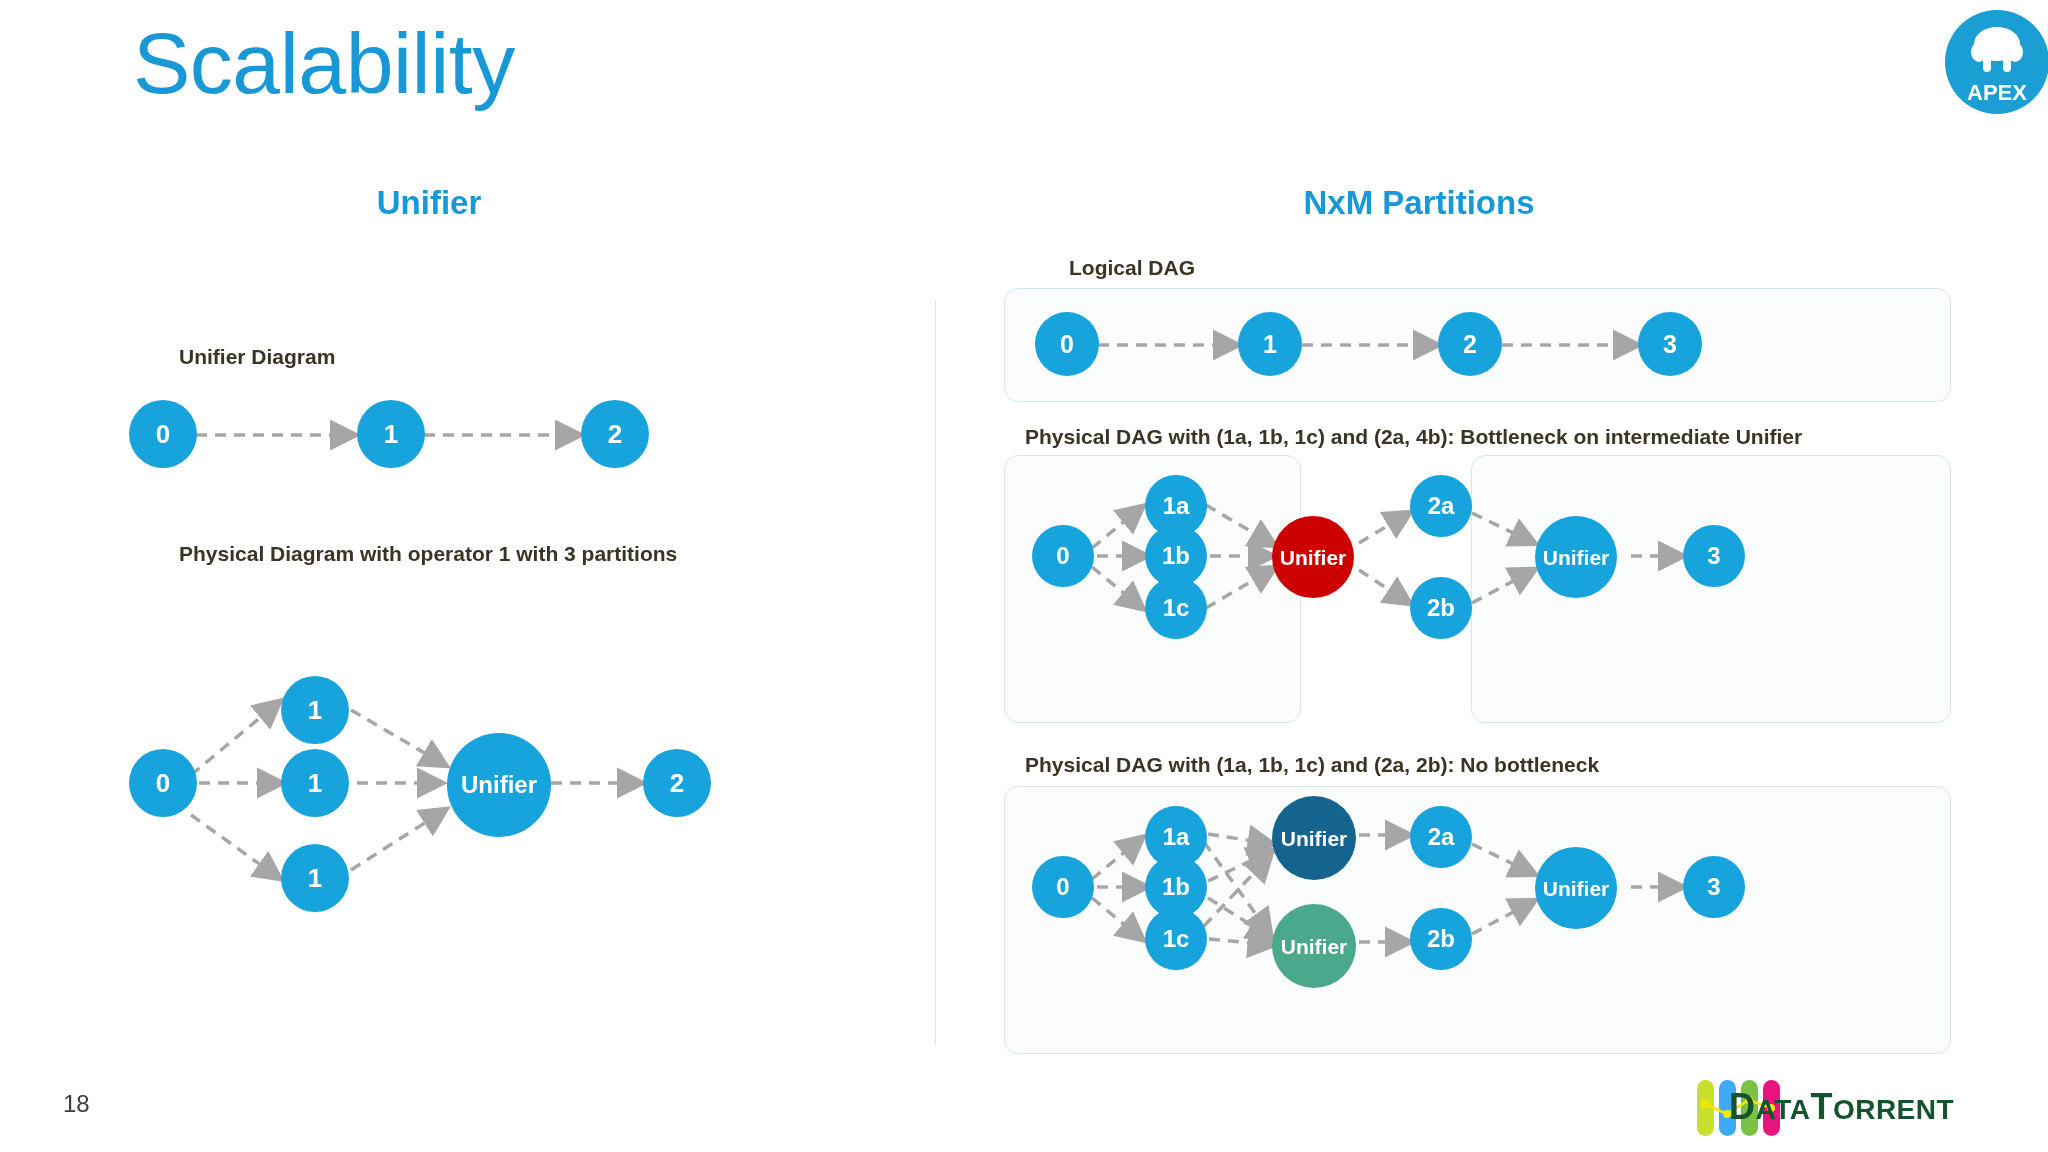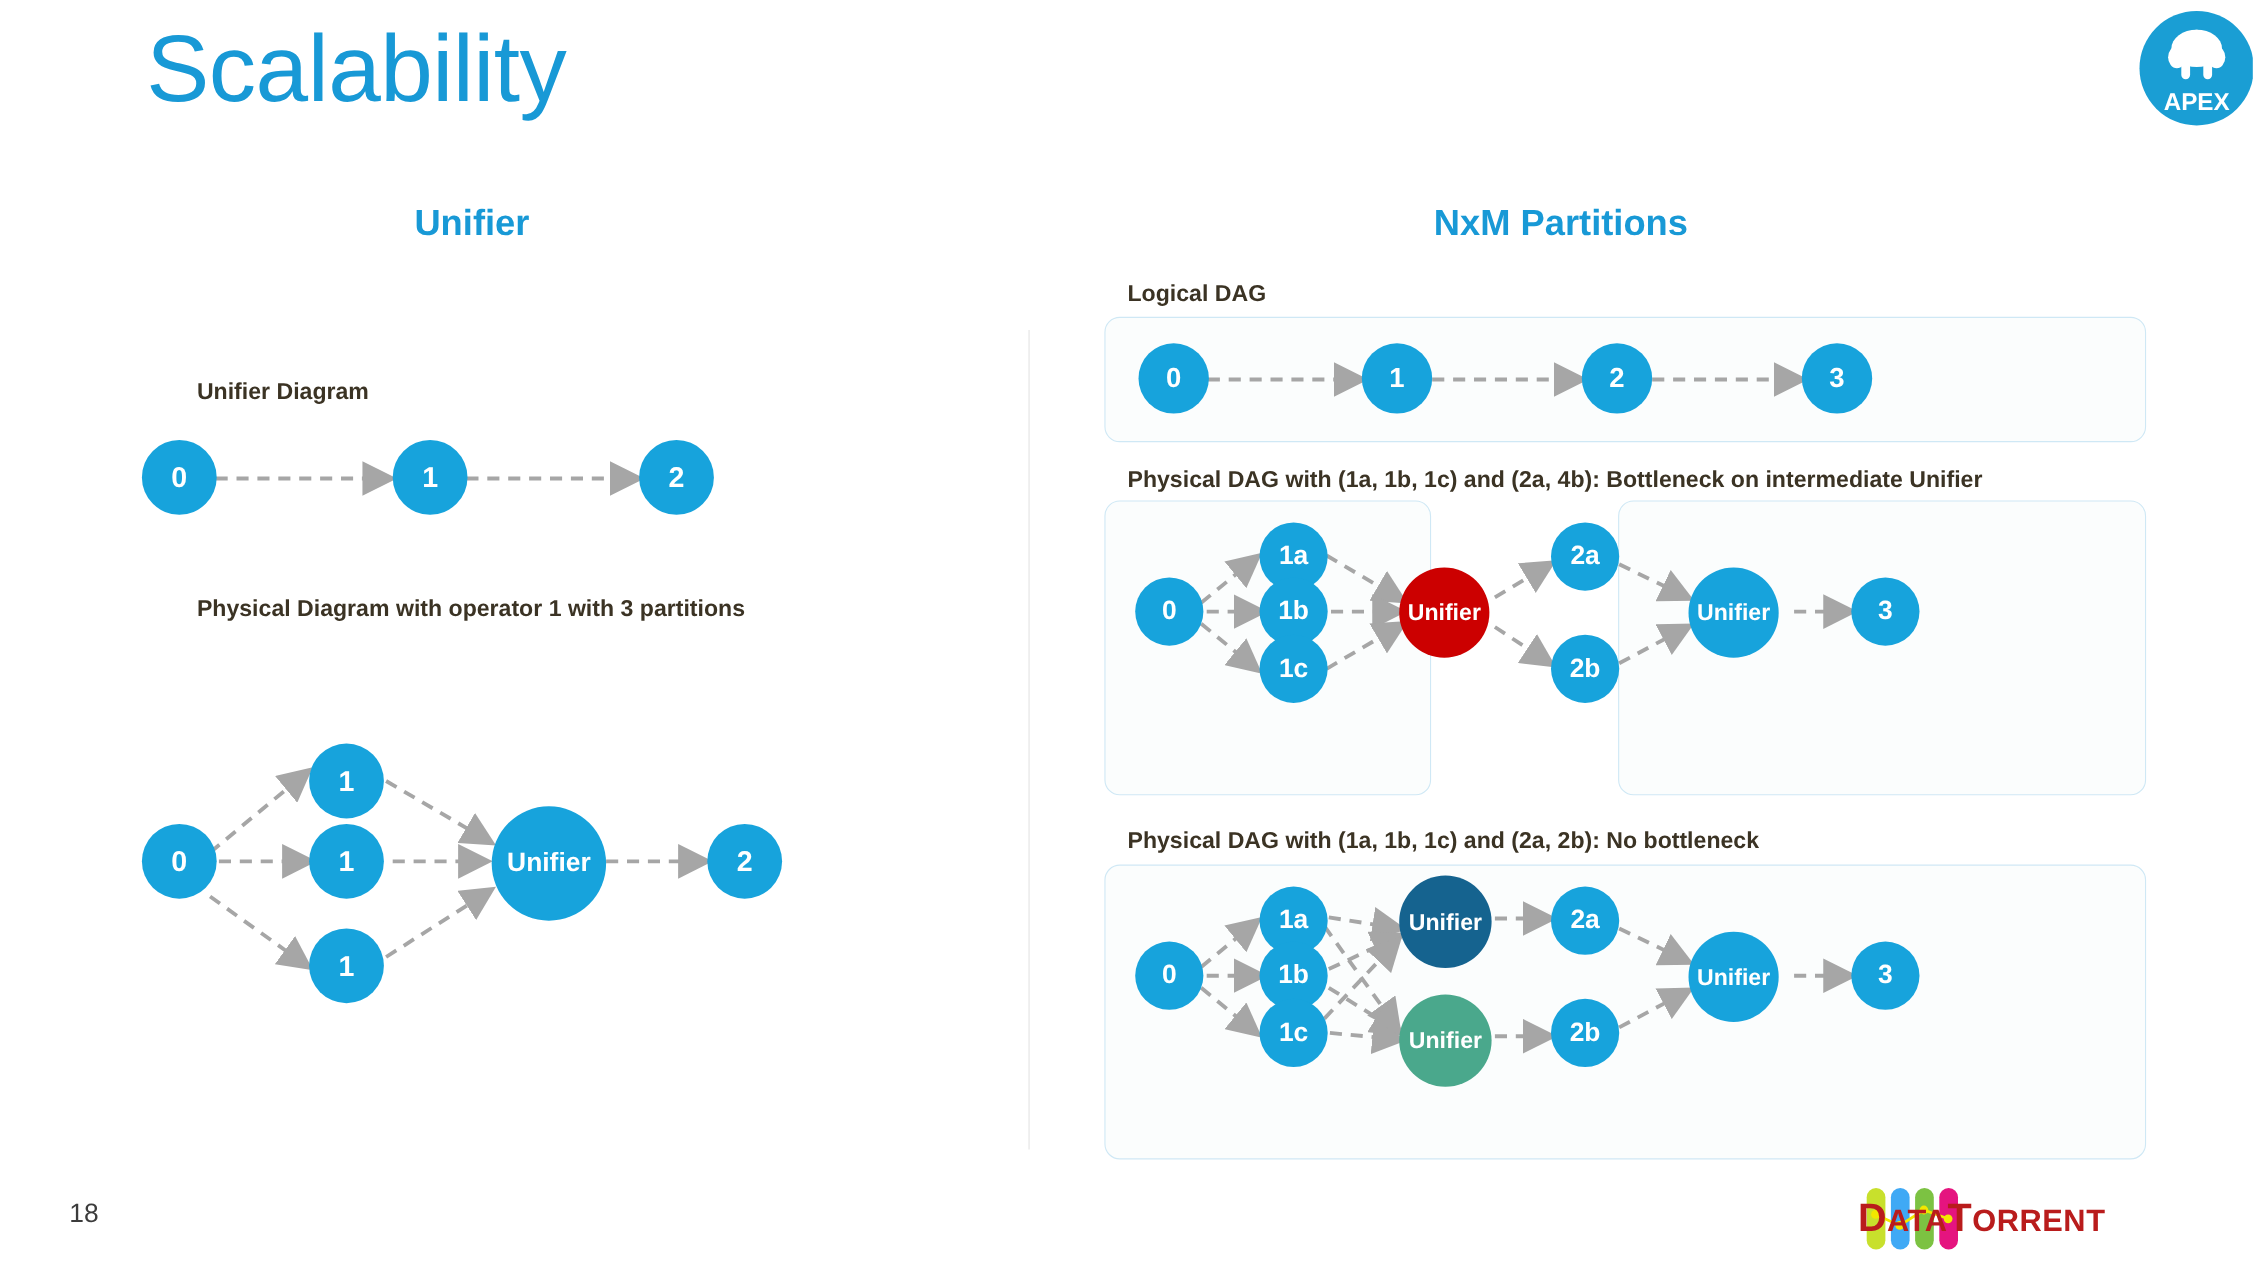--- a/index.html
+++ b/index.html
@@ -63,21 +63,21 @@
   
   .caption {
     position: absolute;
     font-size: 21px;
     font-weight: bold;
     color: #3b3324;
     white-space: nowrap;
   }
   #cap-left-1  { left: 150px;  top: 345px; }
   #cap-left-2  { left: 150px;  top: 542px; }
-  #cap-right-1 { left: 996px;  top: 256px; }
+  #cap-right-1 { left: 1040px;  top: 256px; }
   #cap-right-2 { left: 996px;  top: 425px; }
   #cap-right-3 { left: 996px;  top: 753px; }
 
   
   .canvas { position: absolute; }
 
   .panel-box {
     position: absolute;
     border: 1px solid #cfe8f5;
     border-radius: 14px;
@@ -119,25 +119,25 @@
   }
   #dt-logo {
     position: absolute;
     left: 1664px;
     top: 1078px;
     width: 360px;
     height: 62px;
   }
   #dt-wordmark {
     position: absolute;
-    left: 1660px;
+    left: 1700px;
     top: 1086px;
     font-size: 36px;
     font-weight: bold;
-    color: #b91c1c;
+    color: #14532d;
     letter-spacing: 0.5px;
     font-family: "Liberation Sans", sans-serif;
   }
   #dt-wordmark .sm { font-size: 28px; }
 </style>
 </head>
 <body>
 
 <div id="slide">
 

